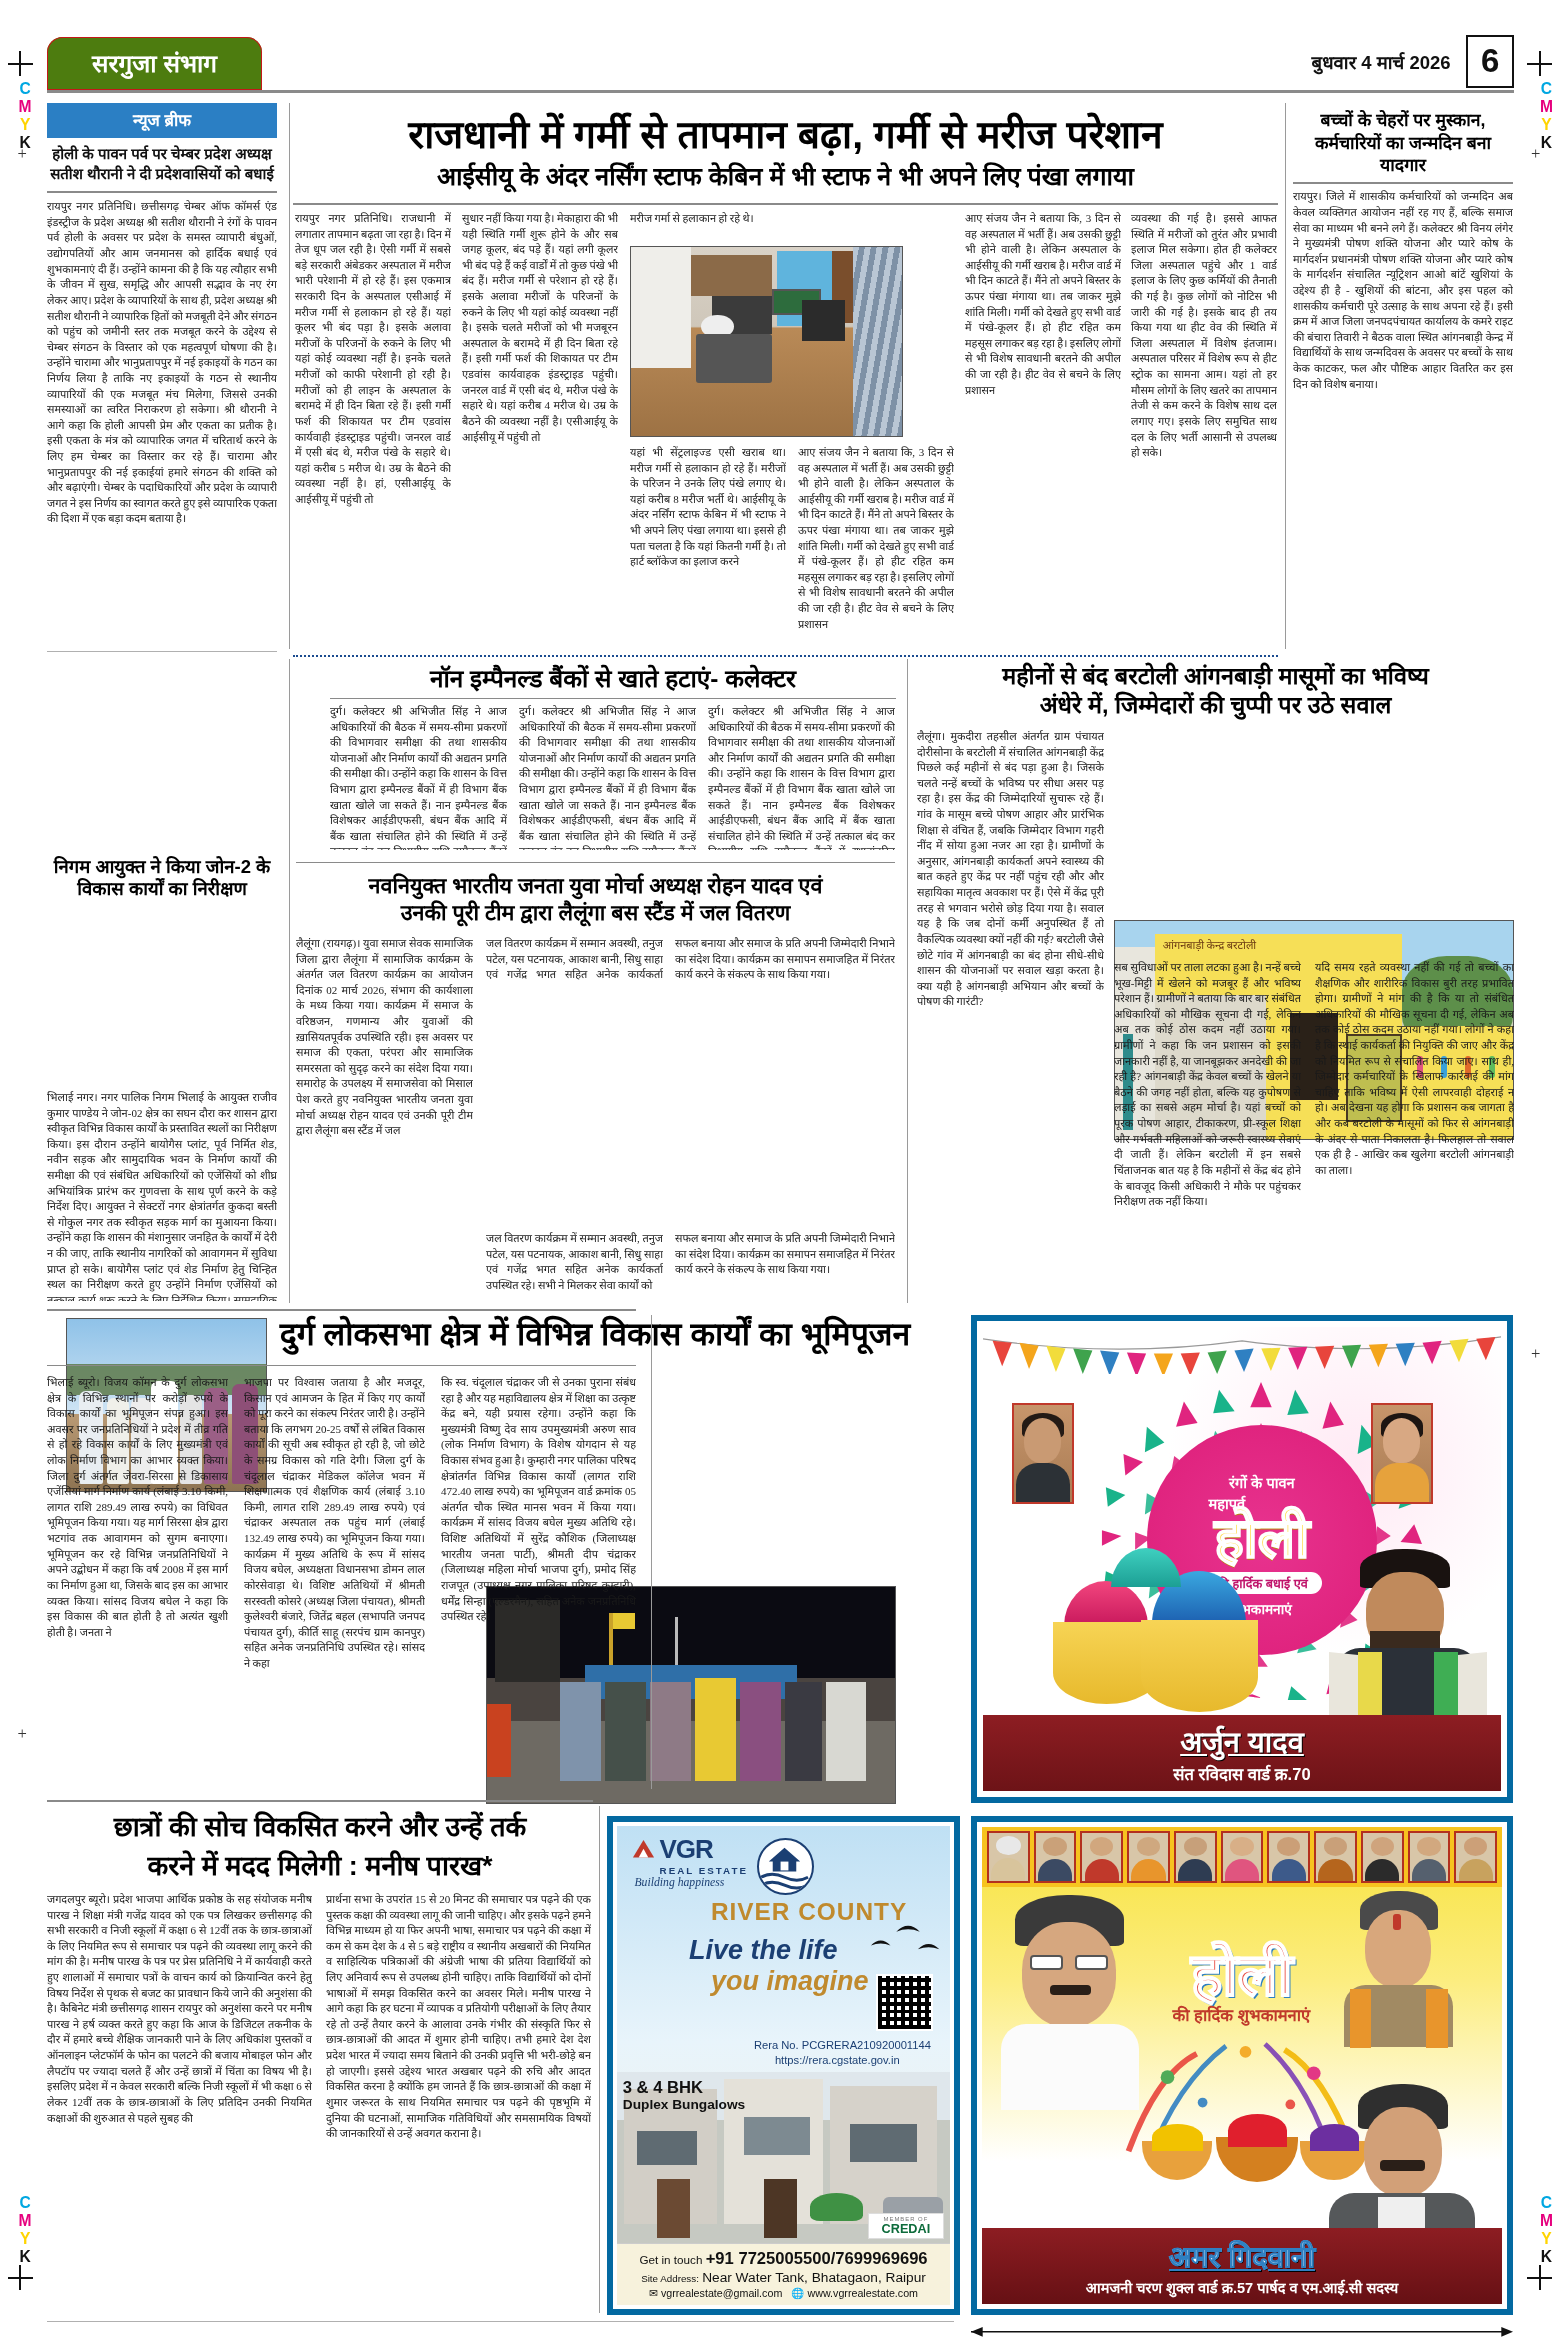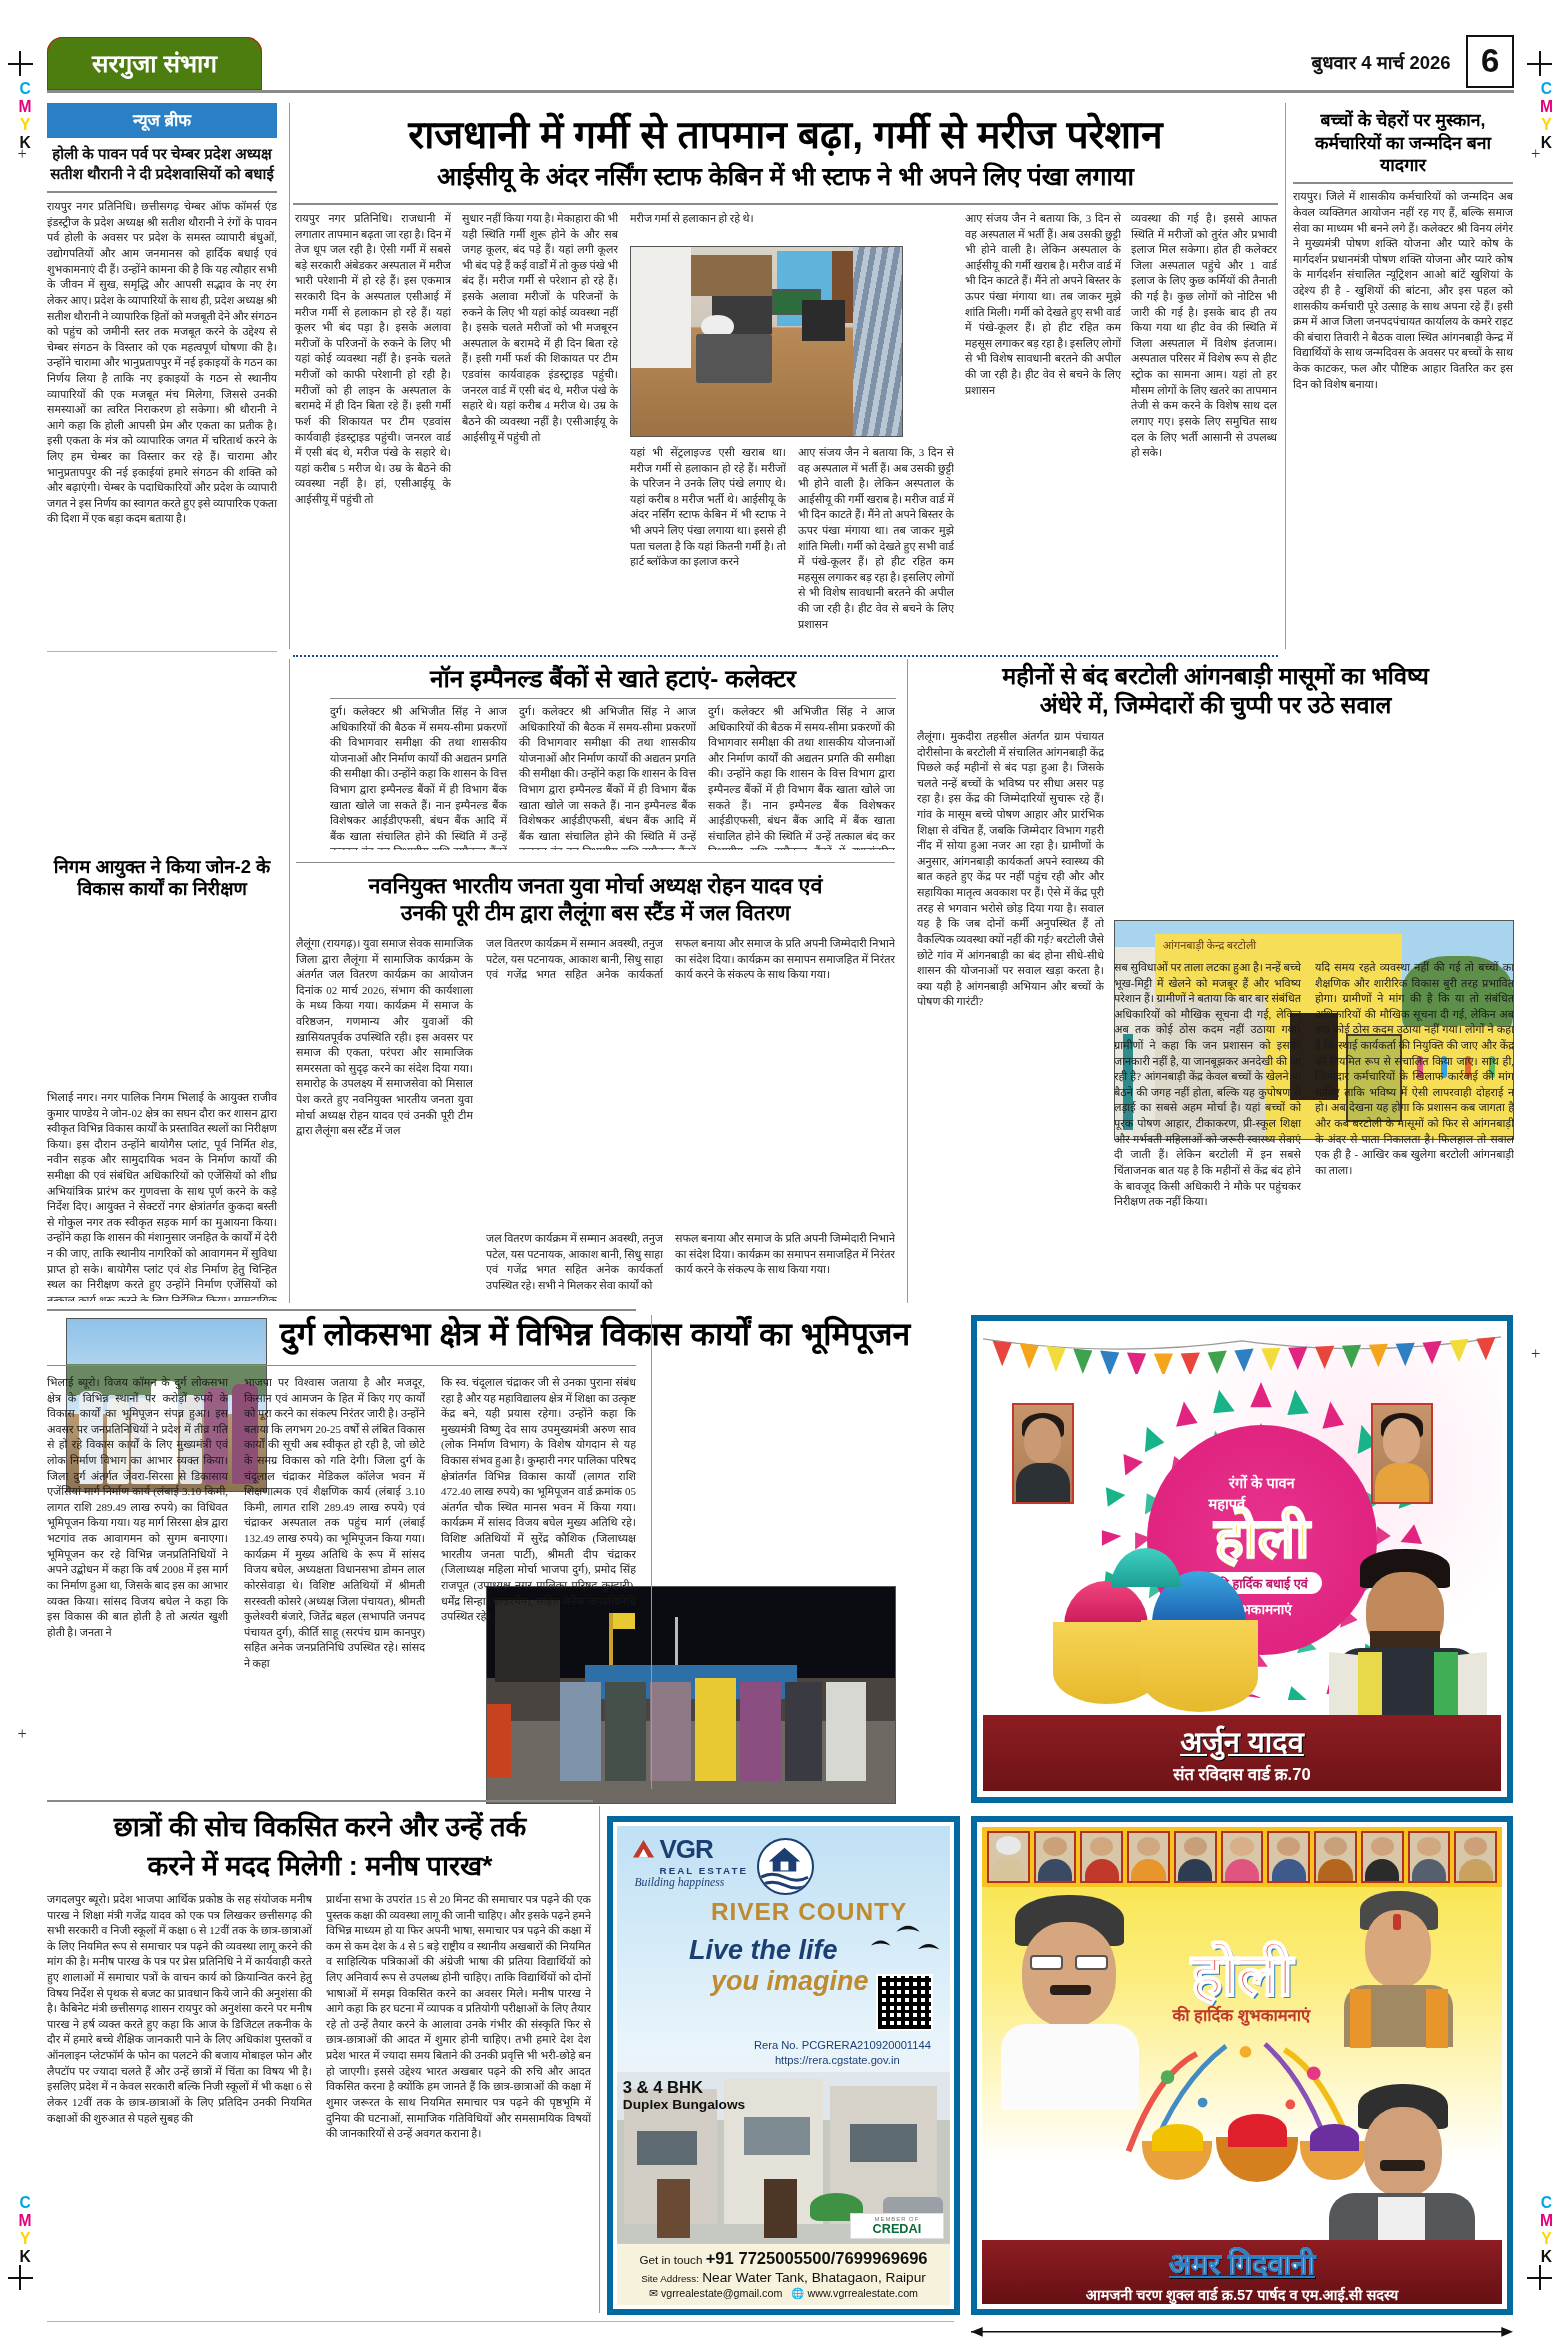--- a/index.html
+++ b/index.html
@@ -528,21 +528,21 @@
         <div class="house" style="left:64%;top:8%;width:32%;height:80%;background:#d6d2ca;"></div>
         <div style="position:absolute;left:6%;top:34%;width:18%;height:20%;background:#5f6b72;"></div>
         <div style="position:absolute;left:38%;top:26%;width:20%;height:22%;background:#7d8a91;"></div>
         <div style="position:absolute;left:70%;top:30%;width:20%;height:22%;background:#5f6b72;"></div>
         <div style="position:absolute;left:12%;top:62%;width:10%;height:34%;background:#6b4a33;"></div>
         <div style="position:absolute;left:44%;top:62%;width:10%;height:34%;background:#4d3625;"></div>
         <div style="position:absolute;left:58%;top:70%;width:16%;height:16%;background:#3f9144;border-radius:50% 50% 20% 20%;"></div>
         <div style="position:absolute;left:80%;top:72%;width:18%;height:16%;background:#9aa0a6;border-radius:5.9px;"></div>
         <div style="position:absolute;left:5.9px;top:5.9px;font-family:'Liberation Sans',sans-serif;font-weight:700;font-size:16.6px;color:#111;">3 &amp; 4 BHK</div>
         <div style="position:absolute;left:5.9px;top:25px;font-family:'Liberation Sans',sans-serif;font-weight:700;font-size:13.7px;color:#111;">Duplex Bungalows</div>
-        <div style="position:absolute;right:5.9px;bottom:5.9px;background:#fff;padding:2px 22px;border:1px solid #ddd;text-align:center;">
+        <div style="position:absolute;right:5.9px;bottom:5.9px;background:#fff;padding:2px 13px;border:1px solid #ddd;text-align:center;">
           <div style="font-family:'Liberation Sans',sans-serif;font-size:5.9px;color:#777;letter-spacing:1px;">MEMBER OF</div>
           <div style="font-family:'Liberation Sans',sans-serif;font-weight:700;font-size:12.7px;color:#0d6b3b;">CREDAI</div>
         </div>
       </div>
 
       <div class="contact-band">
         <div style="font-family:'Liberation Sans',sans-serif;font-size:11.7px;">
           <span>Get in touch</span>
           <span style="font-weight:700;font-size:16.6px;">+91 7725005500/7699969696</span>
         </div>
@@ -656,21 +656,21 @@
         <div style="position:absolute;left:88px;top:98px;width:21.5px;height:59px;background:#e8952c;"></div>
       </div>
       <div style="position:absolute;right:23.4px;bottom:0;width:156px;height:224px;">
         <div style="position:absolute;left:35px;top:3.9px;width:90px;height:45px;background:#2f2f2f;border-radius:48% 48% 8% 8%;"></div>
         <div style="position:absolute;left:41px;top:27px;width:78px;height:90px;background:#d2a078;border-radius:46%;"></div>
         <div style="position:absolute;left:57px;top:80px;width:45px;height:10.7px;background:#2a1f18;border-radius:3.9px;"></div>
         <div style="position:absolute;left:5.9px;top:113px;width:146px;height:111px;background:#55585a;border-radius:25px 25px 0 0;"></div>
         <div style="position:absolute;left:55px;top:117px;width:47px;height:107px;background:#efefef;"></div>
       </div>
 
-      <div class="name-band" style="height:64px;background:linear-gradient(#8d1d22,#661014);justify-content:flex-end;">
+      <div class="name-band" style="height:76px;background:linear-gradient(#8d1d22,#661014);">
         <div class="n1" style="font-size:29px;color:#ffffff;-webkit-text-stroke:1px #2f80c2;">अमर गिदवानी</div>
         <div class="n2" style="font-size:14.6px;">आमजनी चरण शुक्ल वार्ड क्र.57 पार्षद व एम.आई.सी सदस्य</div>
       </div>
     </div>
   </div>
 
   <svg style="position:absolute;left:971px;top:2325px;width:542px;height:13.7px;" viewBox="0 0 556 14">
     <line x1="0" y1="7" x2="548" y2="7" stroke="#111" stroke-width="1.5"></line>
     <polygon points="556,7 544,2 544,12" fill="#111"></polygon>
     <polygon points="0,7 12,2 12,12" fill="#111"></polygon>

